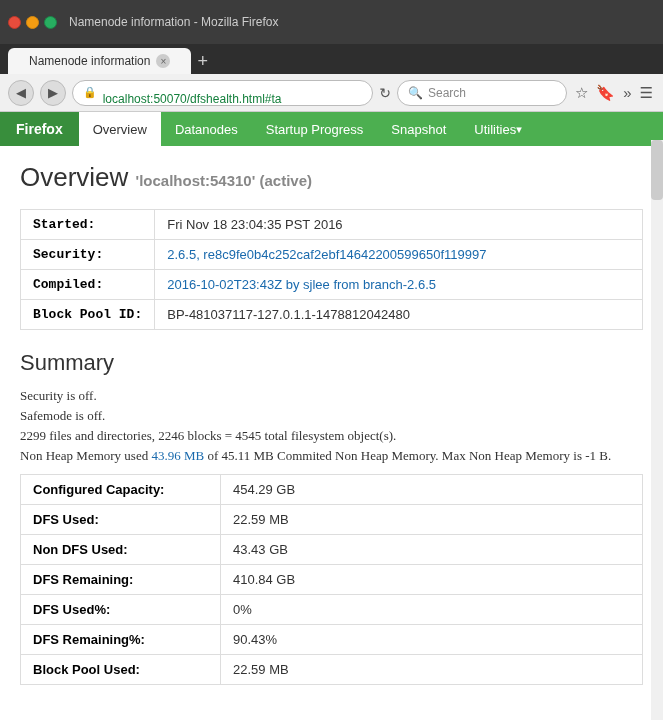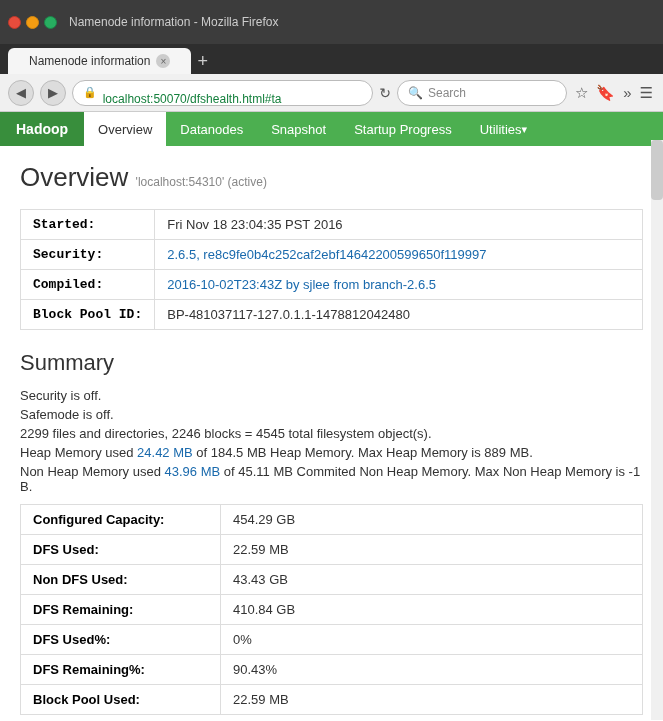--- a/index.html
+++ b/index.html
@@ -134,21 +134,21 @@
       padding: 16px 20px;
       background: #fff;
     }
 
     .page-title {
       font-size: 26px;
       font-weight: normal;
       color: #333;
       margin-bottom: 16px;
     }
-    .page-title .host { font-size: 12px; color: #888; font-weight: normal; }
+    .page-title .host { font-size: 15px; color: #888; font-weight: bold; }
 
     
     .info-table {
       width: 100%;
       border-collapse: collapse;
       border: 1px solid #ddd;
       margin-bottom: 20px;
     }
     .info-table td {
       padding: 7px 12px;
@@ -164,21 +164,21 @@
     .info-table td:last-child { color: #1a6aad; }
     .info-table td.no-link { color: #333; }
 
     .section-title {
       font-size: 22px;
       font-weight: normal;
       color: #333;
       margin-bottom: 12px;
     }
 
-    .summary-text { margin-bottom: 4px; font-size: 13px; color: #333; }
+    .summary-text { margin-bottom: 4px; font-size: 13px; color: #333; font-family: Liberation Serif, serif; }
     .summary-text .link { color: #1a6aad; }
 
     .summary-block { margin-bottom: 10px; }
 
     
     .stats-table {
       width: 100%;
       border-collapse: collapse;
       border: 1px solid #ddd;
       margin-top: 10px;
@@ -247,25 +247,25 @@
   </div>
   <div class="nav-icons">
     <span class="nav-icon">☆</span>
     <span class="nav-icon">🔖</span>
     <span class="nav-icon">»</span>
     <span class="nav-icon">☰</span>
   </div>
 </div>
 
 <div class="hadoop-nav">
-  <div class="hadoop-brand">Hadoop</div>
+  <div class="hadoop-brand">Firefox</div>
   <div class="hadoop-menu-item active">Overview</div>
   <div class="hadoop-menu-item">Datanodes</div>
+  <div class="hadoop-menu-item">Startup Progress</div>
   <div class="hadoop-menu-item">Snapshot</div>
-  <div class="hadoop-menu-item">Startup Progress</div>
   <div class="hadoop-menu-item has-arrow">Utilities</div>
 </div>
 
 <div class="content">
 
   <h1 class="page-title">
     <span>Overview</span>
     <span class="host">
       <span>'localhost:54310'</span>
       <span>(active)</span>
@@ -295,23 +295,20 @@
 
   <h2 class="section-title">Summary</h2>
 
   <div class="summary-block">
     <p class="summary-text">Security is off.</p>
     <p class="summary-text">Safemode is off.</p>
     <p class="summary-text">
       2299 files and directories, 2246 blocks = 4545 total filesystem object(s).
     </p>
     <p class="summary-text">
-      Heap Memory used <span class="link">24.42 MB</span> of 184.5 MB Heap Memory. Max Heap Memory is 889 MB.
-    </p>
-    <p class="summary-text">
       Non Heap Memory used <span class="link">43.96 MB</span> of 45.11 MB Commited Non Heap Memory. Max Non Heap Memory is -1 B.
     </p>
   </div>
 
   <table class="stats-table">
     <tbody>
         <tr>
       <td>Configured Capacity:</td>
       <td>454.29 GB</td>
     </tr>

